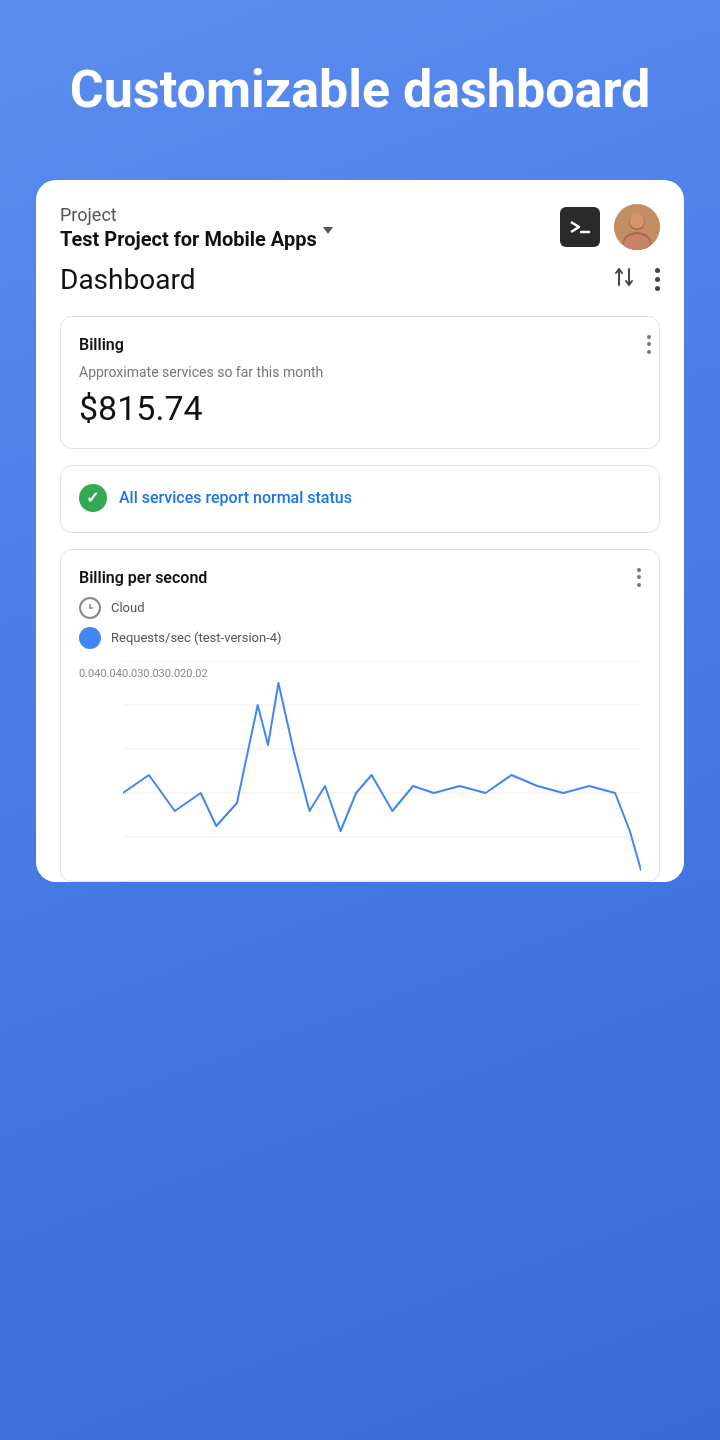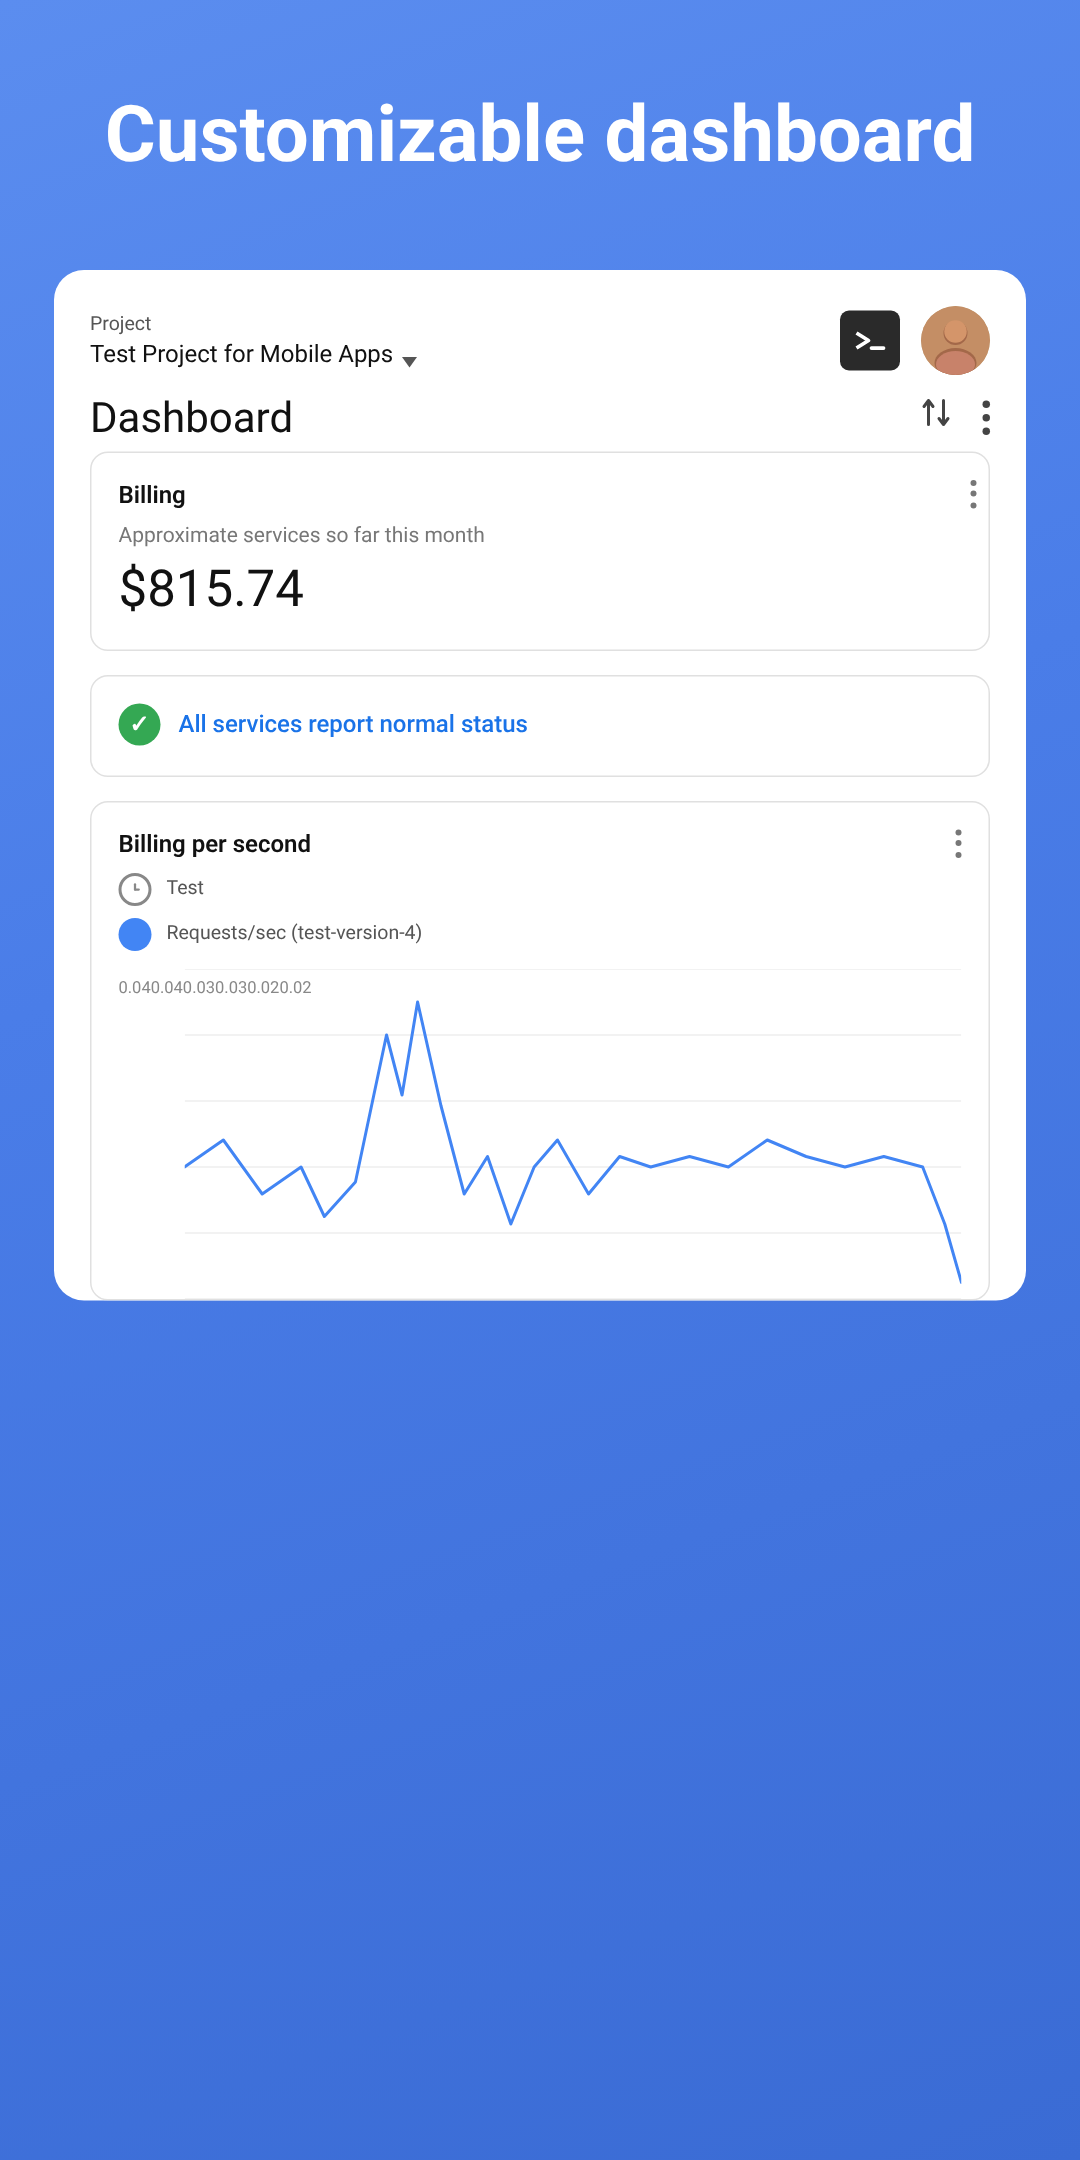--- a/index.html
+++ b/index.html
@@ -40,31 +40,31 @@
       align-items: center;
       margin-bottom: 12px;
     }
 
     .project-info {
       display: flex;
       flex-direction: column;
     }
 
     .project-label {
-      font-size: 13px;
+      font-size: 18px;
       color: #555;
       margin-bottom: 2px;
     }
 
     .project-name {
-      font-size: 16px;
+      font-size: 20px;
       color: #111;
-      font-weight: 400;
-      display: flex;
-      align-items: flex-end;
+      font-weight: 700;
+      display: flex;
+      align-items: flex-start;
       gap: 6px;
     }
 
     .chevron-down {
       width: 0;
       height: 0;
       border-left: 5px solid transparent;
       border-right: 5px solid transparent;
       border-top: 7px solid #555;
       display: inline-block;
@@ -104,21 +104,21 @@
     .avatar-svg {
       width: 46px;
       height: 46px;
     }
 
     
     .dashboard-row {
       display: flex;
       justify-content: space-between;
       align-items: center;
-      margin-bottom: 6px;
+      margin-bottom: 20px;
       margin-top: 6px;
     }
 
     .dashboard-title {
       font-size: 28px;
       font-weight: 400;
       color: #111;
     }
 
     .dashboard-actions {
@@ -402,21 +402,21 @@
     </div>
 
     <div class="legend-row">
       <div class="legend-item">
         <div class="legend-clock">
           <svg width="12" height="12" viewBox="0 0 12 12">
             <line x1="6" y1="6" x2="6" y2="2.5" stroke="#888" stroke-width="1.5" stroke-linecap="round"></line>
             <line x1="6" y1="6" x2="8.5" y2="6" stroke="#888" stroke-width="1.5" stroke-linecap="round"></line>
           </svg>
         </div>
-        <span>Test</span>
+        <span>Cloud</span>
       </div>
       <div class="legend-item">
         <div class="legend-dot-blue"></div>
         <span>Requests/sec (test-version-4)</span>
       </div>
     </div>
 
     <div class="chart-area">
       <div class="y-axis">
         <span>0.04</span>

